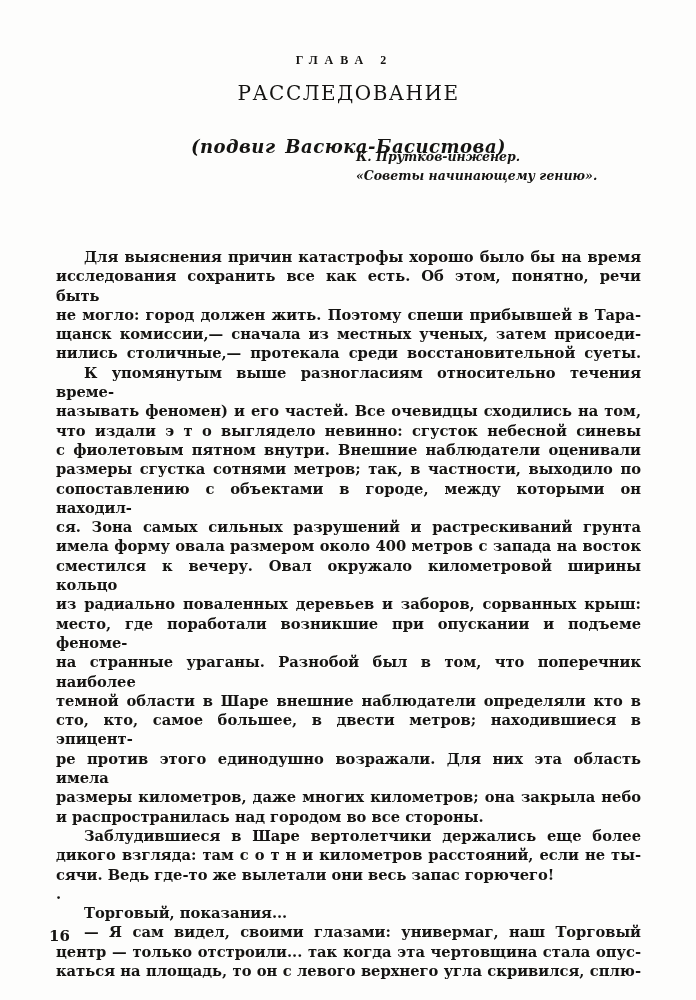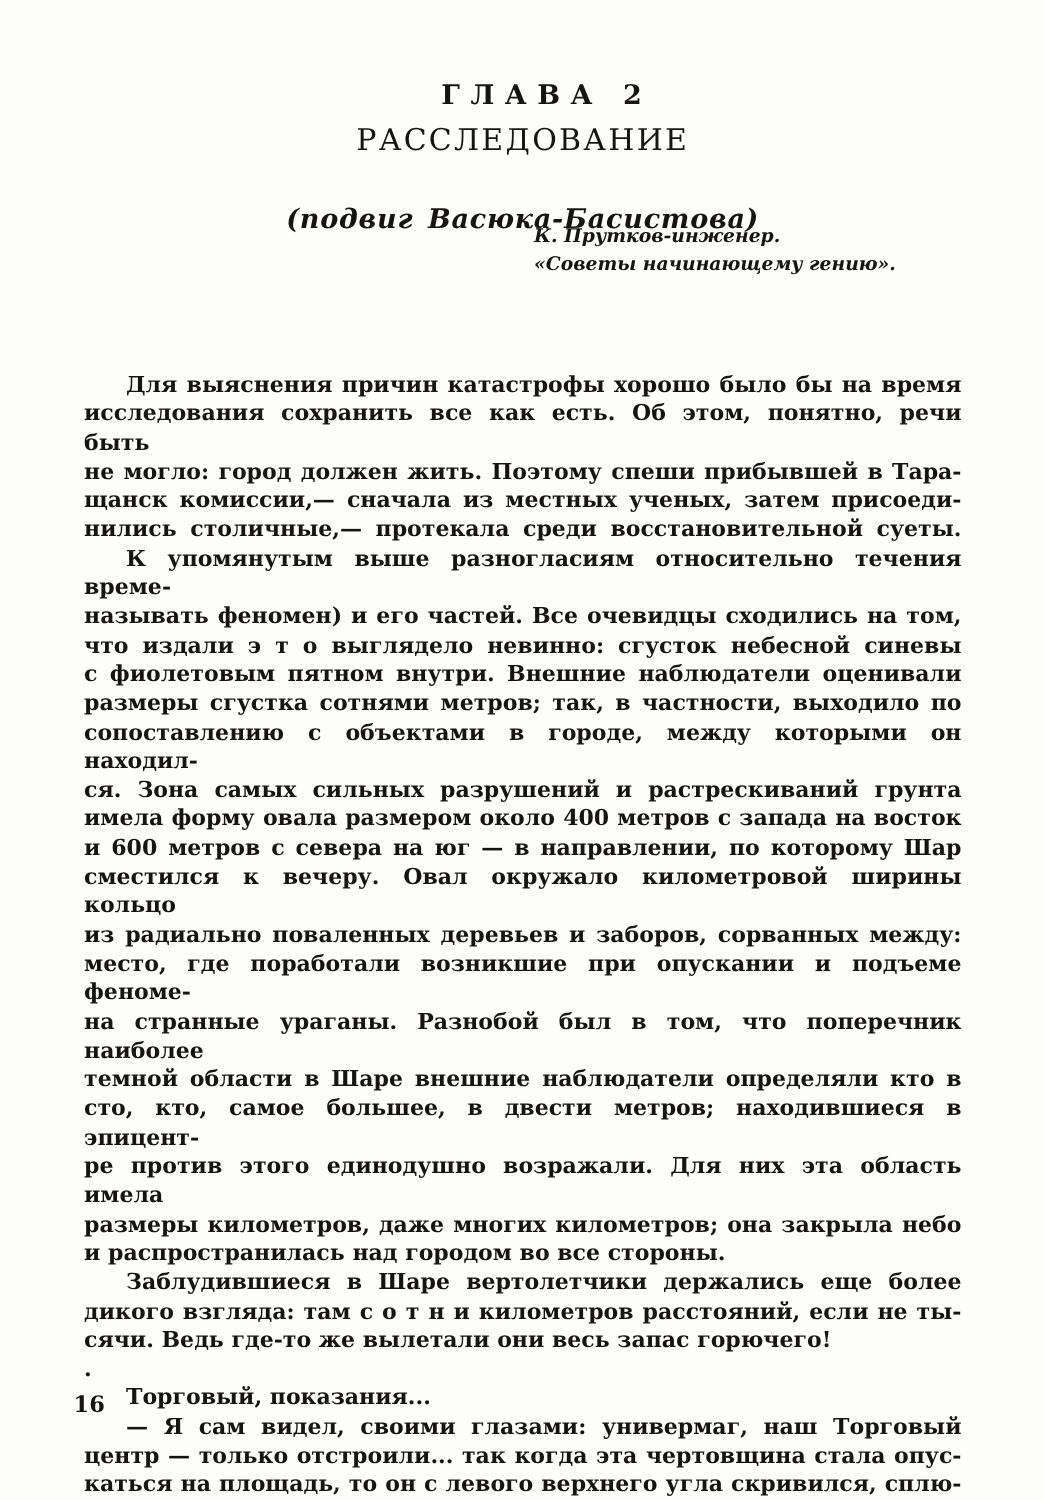--- a/index.html
+++ b/index.html
@@ -10,24 +10,25 @@
   .page{
     position:relative;
     width:696px;height:1000px;
     margin:0 auto;
     background:#fdfdfc;
     color:#151412;
     overflow:hidden;
   }
   
   .chapter{
-    position:absolute;top:53px;left:72px;width:585px;
+    position:absolute;top:53px;left:52px;width:585px;
     text-align:center;
-    font-size:18px;font-weight:bold;
+    font-size:12px;font-weight:bold;
     letter-spacing:7px;
+    font-family:Liberation Serif, serif;
   }
   .title{
     position:absolute;top:81px;left:56px;width:585px;
     margin:0;
     text-align:center;
     font-size:20px;font-weight:normal;
     letter-spacing:1.5px;
   }
   .subtitle{
     position:absolute;top:116px;left:56px;width:585px;
@@ -104,23 +105,22 @@
       </div>
       <div class="para">
         <div class="line indent">К упомянутым выше разногласиям относительно течения време-</div>
         <div class="line">называть феномен) и его частей. Все очевидцы сходились на том,</div>
         <div class="line">что издали э т о  выглядело невинно: сгусток небесной синевы</div>
         <div class="line">с фиолетовым пятном внутри. Внешние наблюдатели оценивали</div>
         <div class="line">размеры сгустка сотнями метров; так, в частности, выходило по</div>
         <div class="line">сопоставлению с объектами в городе, между которыми он находил-</div>
         <div class="line">ся. Зона самых сильных разрушений и растрескиваний грунта</div>
         <div class="line">имела форму овала размером около 400 метров с запада на восток</div>
-        <div class="line">и 600 метров с севера на юг — в направлении, по которому Шар</div>
         <div class="line">сместился к вечеру. Овал окружало километровой ширины кольцо</div>
-        <div class="line">из радиально поваленных деревьев и заборов, сорванных между:</div>
+        <div class="line">из радиально поваленных деревьев и заборов, сорванных крыш:</div>
         <div class="line">место, где поработали возникшие при опускании и подъеме феноме-</div>
         <div class="line">на странные ураганы. Разнобой был в том, что поперечник наиболее</div>
         <div class="line">темной области в Шаре внешние наблюдатели определяли кто в</div>
         <div class="line">сто, кто, самое большее, в двести метров; находившиеся в эпицент-</div>
         <div class="line">ре против этого единодушно возражали. Для них эта область имела</div>
         <div class="line">размеры километров, даже многих километров; она закрыла небо</div>
         <div class="line last">и распространилась над городом во все стороны.</div>
       </div>
       <div class="para">
         <div class="line indent">Заблудившиеся в Шаре вертолетчики держались еще более</div>

